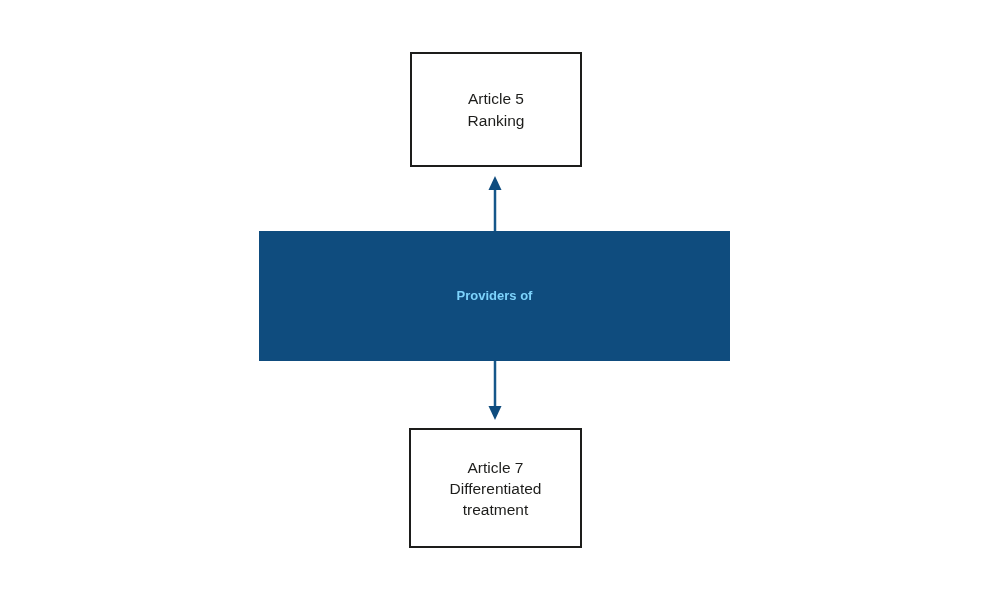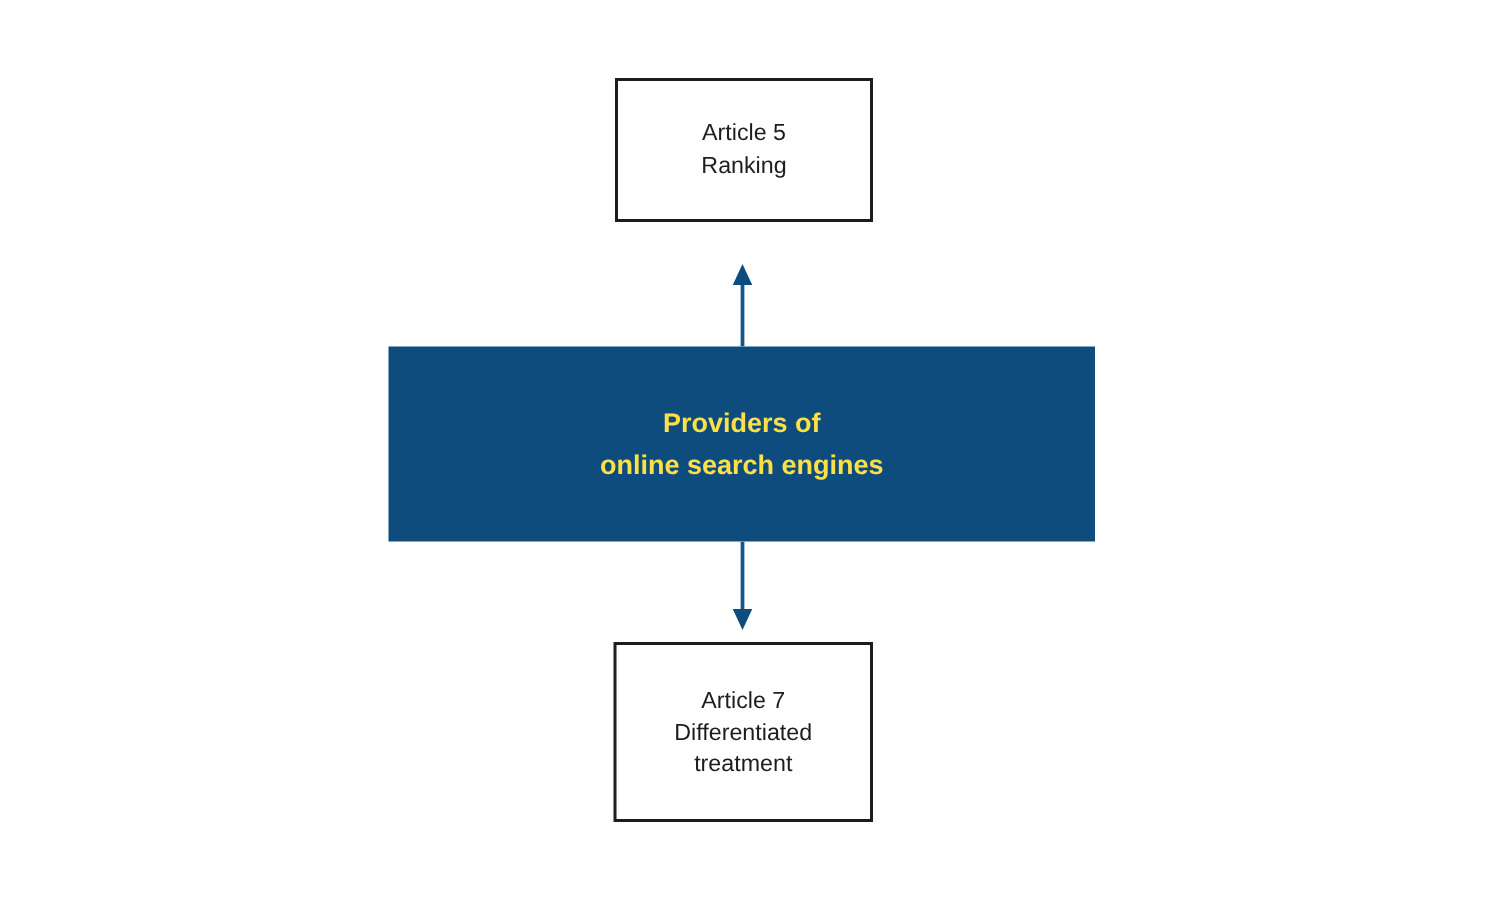--- a/index.html
+++ b/index.html
@@ -27,38 +27,38 @@
   .node-outlined {
     background: #ffffff;
     border: 2px solid #1d1d1b;
     color: #1d1d1b;
     font-size: 15.5px;
   }
   .node-article5 {
     left: 410px;
     top: 52px;
     width: 172px;
-    height: 96px;
+    height: 115px;
   }
   .node-article5 .line { line-height: 22px; }
   .node-article7 {
     left: 409px;
     top: 428px;
     width: 173px;
     height: 120px;
   }
   .node-article7 .line { line-height: 21px; }
   .node-providers {
     left: 259px;
     top: 231px;
     width: 471px;
     height: 130px;
     background: #0f4c7e;
-    color: #fde047;
-    font-size: 18px;
+    color: #7dd3fc;
+    font-size: 13px;
     font-weight: 700;
   }
   .node-providers .line { line-height: 28px; }
   .connector {
     position: absolute;
     display: block;
   }
   .connector-up {
     left: 487px;
     top: 176px;
@@ -78,21 +78,20 @@
     <div class="line">Ranking</div>
   </div>
 
   <svg class="connector connector-up" width="16" height="55" viewBox="0 0 16 55" aria-hidden="true">
     <line x1="8" y1="12" x2="8" y2="55" stroke="#15578a" stroke-width="2.5"></line>
     <polygon points="8,0 14.5,14 1.5,14" fill="#0f4c7e"></polygon>
   </svg>
 
   <div class="node node-providers">
     <div class="line">Providers of</div>
-    <div class="line">online search engines</div>
   </div>
 
   <svg class="connector connector-down" width="16" height="59" viewBox="0 0 16 59" aria-hidden="true">
     <line x1="8" y1="0" x2="8" y2="46" stroke="#15578a" stroke-width="2.5"></line>
     <polygon points="1.5,45 14.5,45 8,59" fill="#0f4c7e"></polygon>
   </svg>
 
   <div class="node node-outlined node-article7">
     <div class="line">Article 7</div>
     <div class="line">Differentiated</div>

